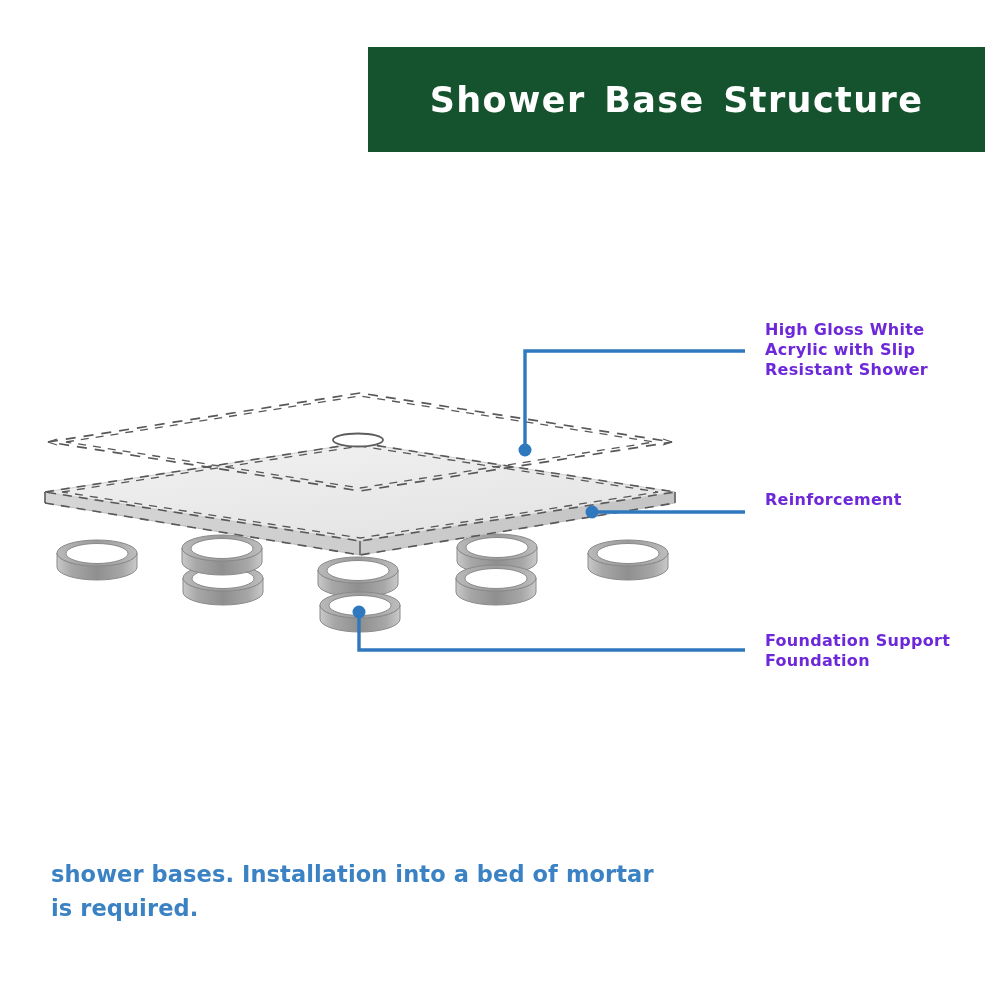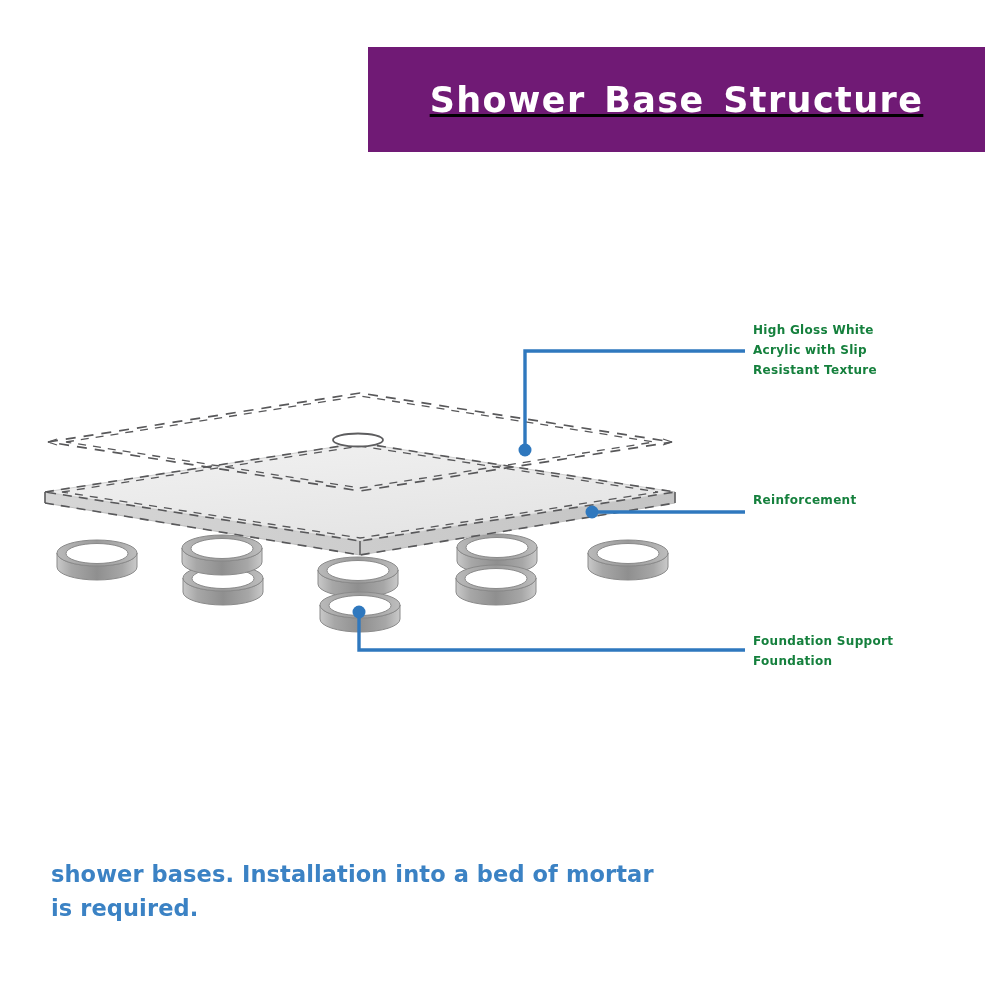--- a/index.html
+++ b/index.html
@@ -15,26 +15,25 @@
     font-family: "Liberation Sans", sans-serif;
   }
 
   
   #title-banner {
     position: absolute;
     left: 368px;
     top: 47px;
     width: 617px;
     height: 105px;
-    background: #701a75;
+    background: #14532d;
     display: flex;
     align-items: center;
     justify-content: center;
     box-sizing: border-box;
-    text-decoration: underline;
   }
   #title-banner .title-text {
     color: #ffffff;
     font-size: 35px;
     font-weight: bold;
     letter-spacing: 1.4px;
     word-spacing: 5px;
     white-space: nowrap;
     font-family: "DejaVu Sans", sans-serif;
   }
@@ -44,27 +43,28 @@
     position: absolute;
     left: 0;
     top: 0;
     width: 1000px;
     height: 1000px;
   }
 
   
   .callout-label {
     position: absolute;
-    color: #15803d;
-    font-size: 12px;
+    color: #6d28d9;
+    font-size: 16px;
     font-weight: bold;
     line-height: 20px;
     letter-spacing: 0.3px;
     font-family: "DejaVu Sans", sans-serif;
     width: 200px;
+    margin-left: 12px;
   }
   #label-acrylic  { left: 753px; top: 320px; }
   #label-fiberglass { left: 753px; top: 490px; }
   #label-foundation { left: 753px; top: 631px; }
   .callout-label .line { display: block; white-space: nowrap; }
 
   
   #bottom-caption {
     position: absolute;
     left: 51px;
@@ -172,21 +172,21 @@
     <g>
       <path d="M 359 612 L 359 650 L 745 650" fill="none" stroke="#2f78be" stroke-width="3.4"></path>
       <circle cx="359" cy="612" r="6.5" fill="#2f78be"></circle>
     </g>
   </g>
 </svg>
 
 <div class="callout-label" id="label-acrylic">
   <span class="line">High Gloss White</span>
   <span class="line">Acrylic with Slip</span>
-  <span class="line">Resistant Texture</span>
+  <span class="line">Resistant Shower</span>
 </div>
 
 <div class="callout-label" id="label-fiberglass">
   <span class="line">Reinforcement</span>
 </div>
 
 <div class="callout-label" id="label-foundation">
   <span class="line">Foundation Support</span>
   <span class="line">Foundation</span>
 </div>

